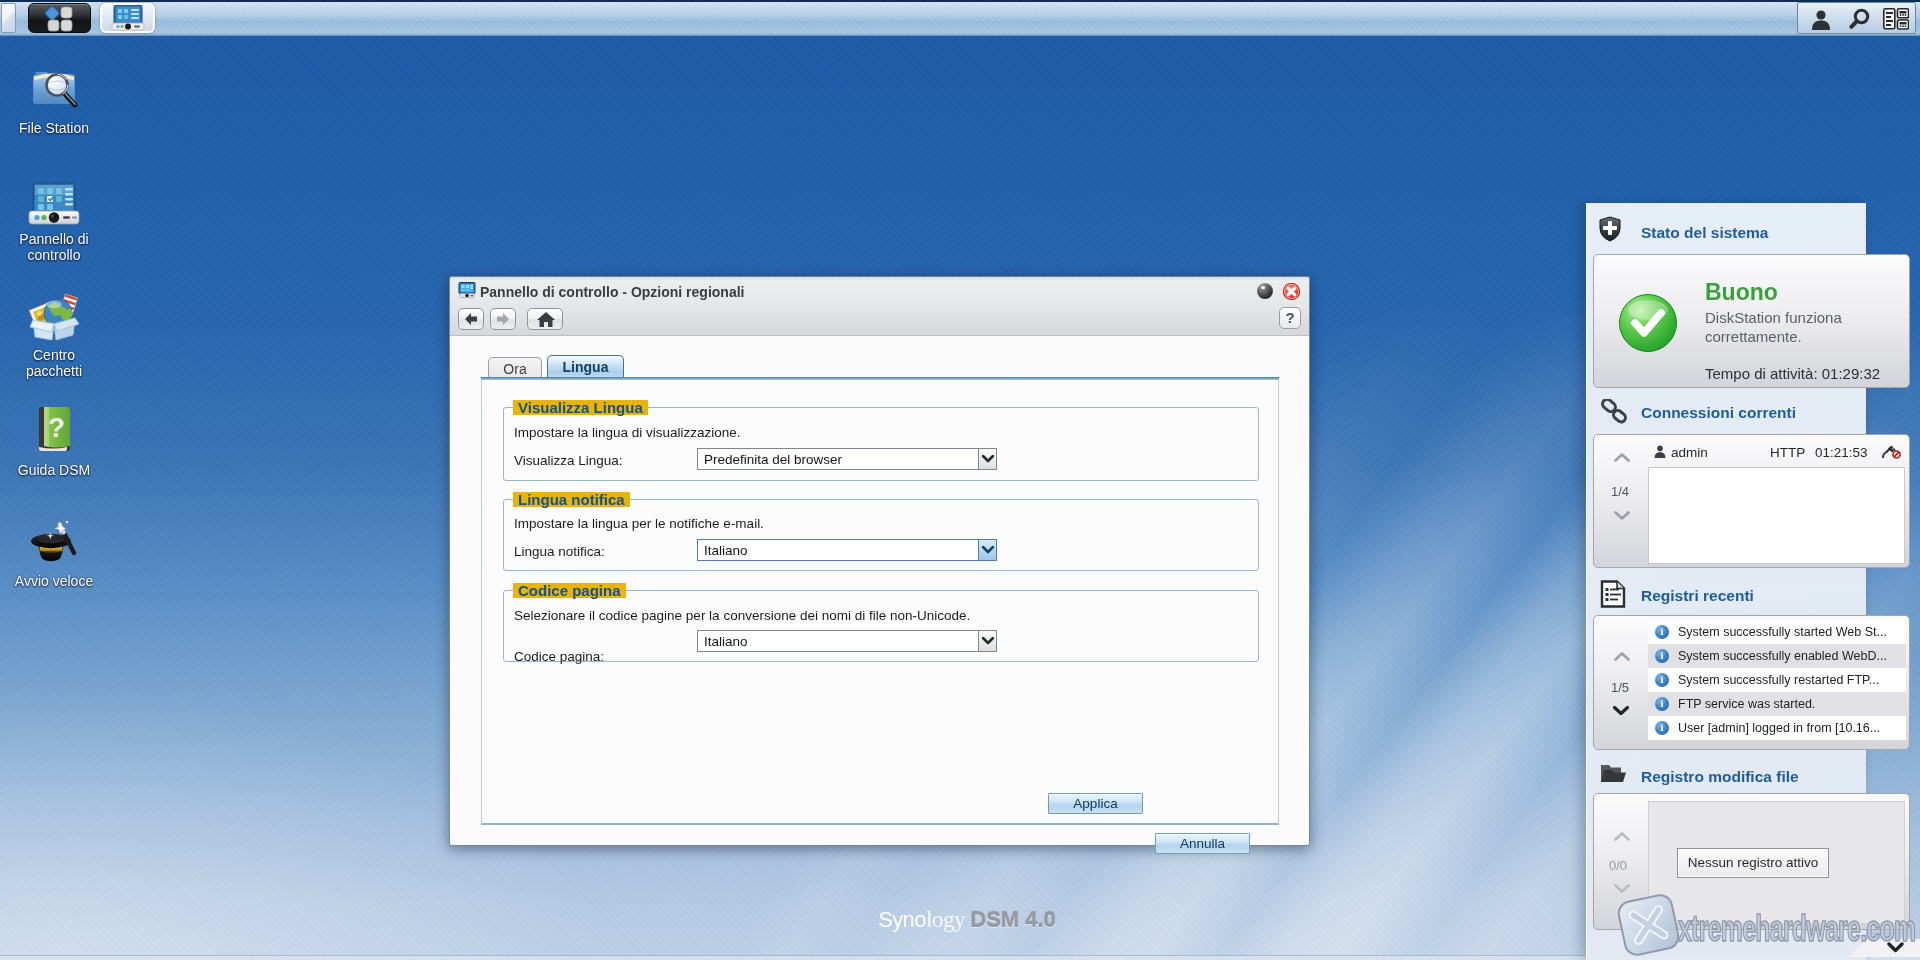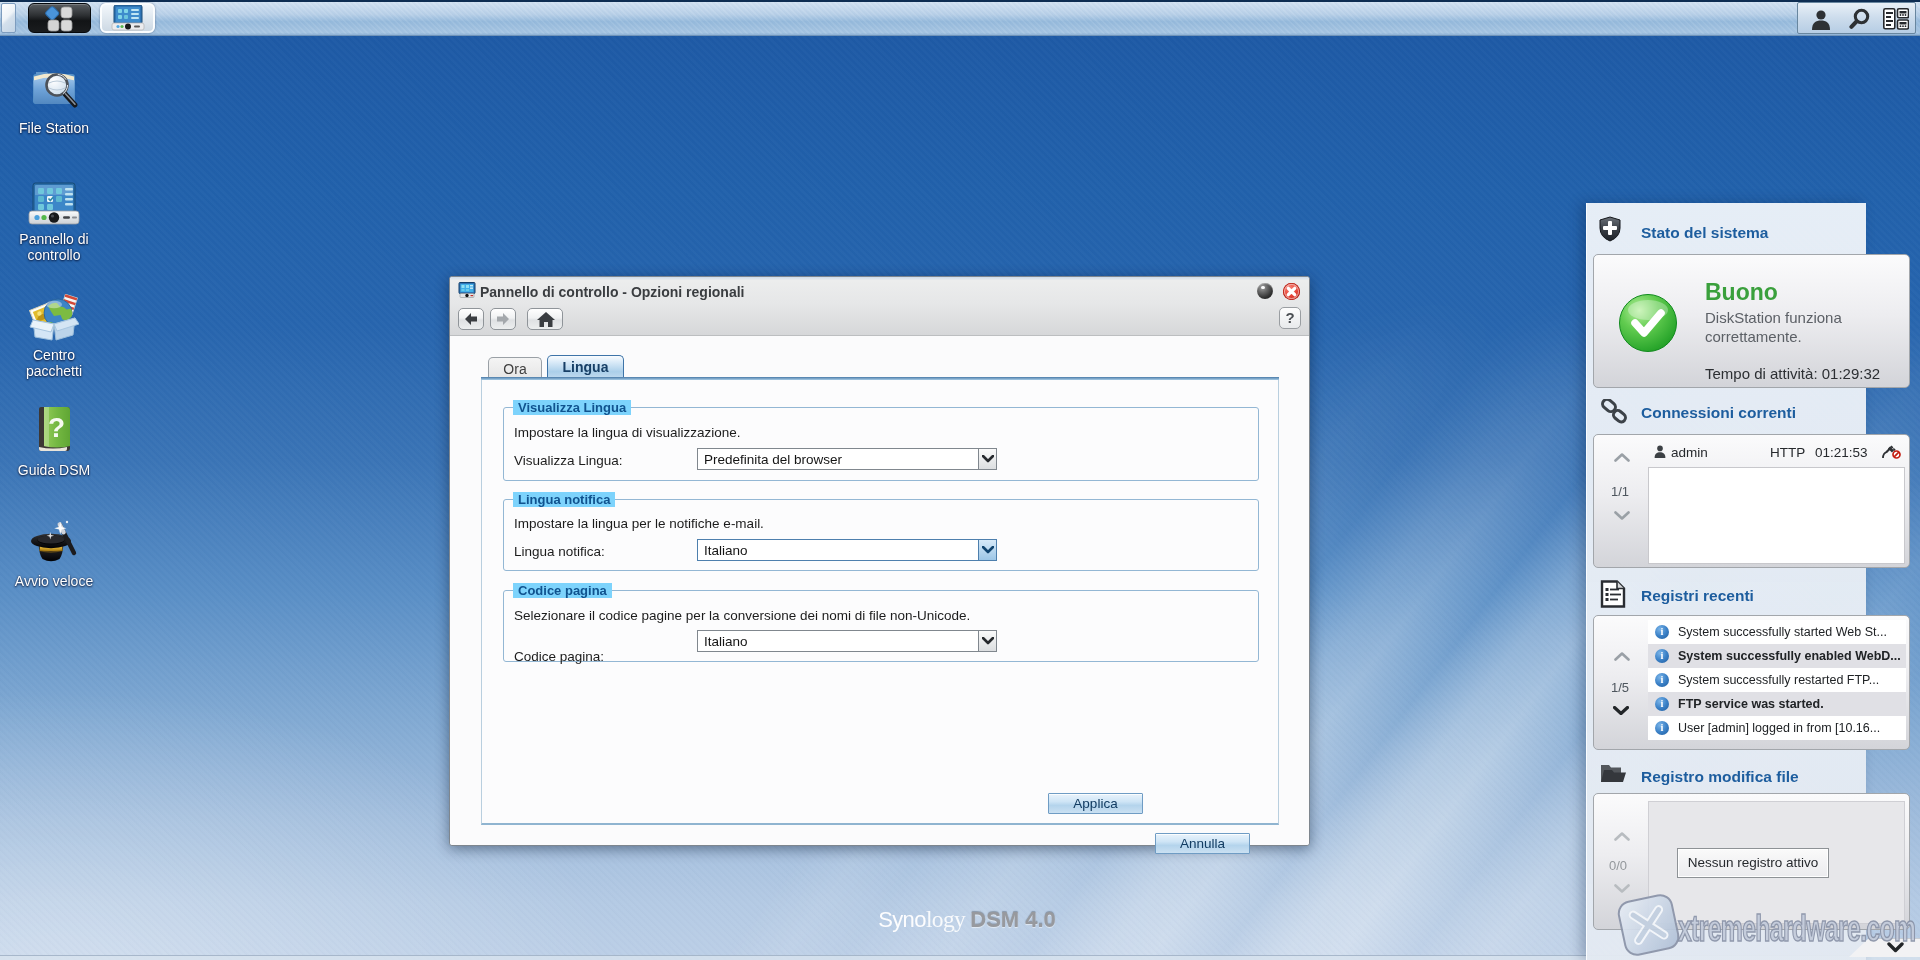--- a/index.html
+++ b/index.html
@@ -51,21 +51,21 @@
  background:radial-gradient(circle at 40% 32%, #f9867a 0%, #e8473a 45%, #c92418 80%, #a81408 100%);box-shadow:inset 0 0 0 1px #b42015;}
 #wincontent{position:absolute;left:0;top:60px;width:859px;height:508px;background:#fbfbfc;border-radius:0 0 3px 3px;}
 
 .tab{position:absolute;font-size:14px;}
 #tabora{left:38px;top:80px;width:54px;height:20px;background:linear-gradient(to bottom,#f4f4f4,#e7e7e7);border:1px solid #9aa0a6;border-bottom:none;border-radius:5px 5px 0 0;color:#3f3f3f;text-align:center;line-height:22px;}
 #tablingua{left:97px;top:78px;width:77px;height:22px;background:linear-gradient(to bottom,#fafcfe 0%,#d9eaf8 30%,#abcfea 75%,#bcd8ee 100%);border:1px solid #3e74a8;border-bottom:none;border-radius:5px 5px 0 0;color:#173f66;font-weight:bold;text-align:center;line-height:23px;}
 #tabline{position:absolute;left:31px;top:100px;width:798px;height:3px;background:linear-gradient(to bottom,#4a7aa8,#a7cce6);}
 #tabpanel{position:absolute;left:31px;top:103px;width:798px;height:445px;background:#fcfcfd;border-left:1px solid #b9cfdf;border-right:1px solid #b9cfdf;border-bottom:2px solid #8fb4d0;}
 
 .gb{position:absolute;left:53px;width:756px;border:1px solid #93b7d4;border-radius:3px;}
-.gb .lg{position:absolute;top:-8px;left:9px;background:#7dd3fc;padding:0 5px;font-size:13px;font-weight:bold;color:#10538f;line-height:15px;}
+.gb .lg{position:absolute;top:-8px;left:9px;background:#eab308;padding:0 5px;font-size:15px;font-weight:bold;color:#10538f;line-height:15px;}
 .txt13{position:absolute;font-size:13.5px;color:#1c1c1c;}
 
 .combo{position:absolute;width:300px;height:22px;background:#fff;border:1px solid #80878e;}
 .combo .ct{position:absolute;left:6px;top:3px;font-size:13.5px;color:#141414;}
 .combo .cb{position:absolute;right:0;top:0;width:18px;height:20px;border-left:1px solid #80878e;background:linear-gradient(to bottom,#fafafa,#dcdee0);}
 .combo.focus{border-color:#4d7fad;}
 .combo.focus .cb{border-left-color:#4d7fad;background:linear-gradient(to bottom,#d6e9f8,#9dc6e6);}
 
 .pill{position:absolute;width:95px;height:21px;border:1px solid #6f9cc4;border-radius:1px;
  background:linear-gradient(to bottom,#e9f3fb 0%,#cfe5f6 40%,#b4d4ec 60%,#cae0f2 100%);
@@ -73,21 +73,21 @@
 
 #panel{position:absolute;left:1586px;top:203px;width:280px;height:757px;
  background:linear-gradient(to bottom,rgba(238,243,249,.96) 0%,rgba(228,234,242,.94) 100%);
  border-left:1px solid rgba(252,254,255,.95);box-shadow:-5px 0 12px rgba(5,25,60,.28);}
 .phead{position:absolute;left:54px;font-size:15.5px;font-weight:bold;color:#1d5d9e;}
 .pbox{position:absolute;left:6px;width:317px;border:1px solid #a2a6ab;border-radius:5px;
  background:linear-gradient(to bottom,#fbfbfc 0%,#ededf0 45%,#d3d4d9 100%);}
 .chev{position:absolute;width:16px;height:9px;}
 .pnum{position:absolute;font-size:13px;color:#4e565e;}
 .lrow{position:absolute;left:54px;width:258px;height:24px;background:#fff;font-size:12.5px;color:#202326;line-height:24px;padding-left:30px;}
-.lrow.g{background:#e0e0e5;font-weight:bold;}
+.lrow.g{background:#e0e0e5;}
 .lrow:before{content:"";position:absolute;left:7px;top:5px;width:14px;height:14px;border-radius:50%;
  background:radial-gradient(circle at 35% 30%, #7ab4e8 0%, #3c82c8 50%, #1c5a9c 100%);}
 .lrow:after{content:"i";position:absolute;left:7px;top:0;width:14px;height:24px;color:#fff;font-size:10.5px;font-weight:bold;font-family:"Liberation Serif",serif;text-align:center;line-height:23px;}
 #nrbtn{position:absolute;left:83px;top:54px;width:152px;height:30px;background:linear-gradient(to bottom,#fafafa,#ebebee);border:1px solid #8e9296;box-shadow:inset 0 0 0 1px #fff;font-size:13.5px;color:#26292d;text-align:center;line-height:28px;}
 #collapsetab{position:absolute;left:262px;top:735px;width:72px;height:19px;background:#f2f2f4;
  clip-path:polygon(20px 0,100% 0,100% 100%,0 100%);box-shadow:inset 0 1px 0 #c8ccd2;}
 #brand{position:absolute;left:7px;top:906px;width:1920px;text-align:center;white-space:nowrap;}
 #brand span{display:inline-block;}
 #b1{font-size:22px;font-weight:normal;color:#fdfdfe;letter-spacing:-0.6px;}
 #b2{font-family:"Liberation Serif",serif;font-size:23.5px;color:#f8fafc;letter-spacing:-0.6px;}
@@ -445,21 +445,21 @@
    <path d="M5 9 l-1.5 -1.5 l5 -5 l1.5 1.5 z" fill="#2e3134"></path>
    <path d="M9 2.2 l1.8 1.8 M11.3 4.5 l1.8 1.8" stroke="#2e3134" stroke-width="1.7"></path>
    <path d="M7 3.5 l4 4" stroke="#2e3134" stroke-width="3"></path>
    <circle cx="14.5" cy="10.5" r="3.5" fill="#fff" stroke="#c41e12" stroke-width="1.7"></circle>
    <line x1="12.2" y1="12.8" x2="16.8" y2="8.2" stroke="#c41e12" stroke-width="1.7"></line>
   </svg>
   <div style="position:absolute;left:54px;top:32px;width:257px;height:97px;background:#fff;border:1px solid #c8c8cc;"></div>
   <svg class="chev" style="left:20px;top:18px;" viewBox="0 0 16 9">
           <path d="M1.5 7.5 L8 1.5 L14.5 7.5" stroke="#9aa0a6" stroke-width="2.6" fill="none" stroke-linecap="round" stroke-linejoin="round"></path>
         </svg>
-  <div class="pnum" style="left:17px;top:49px;">1/1</div>
+  <div class="pnum" style="left:17px;top:49px;">1/4</div>
   <svg class="chev" style="left:20px;top:76px;" viewBox="0 0 16 9">
           <path d="M1.5 1.5 L8 7.5 L14.5 1.5" stroke="#9aa0a6" stroke-width="2.6" fill="none" stroke-linecap="round" stroke-linejoin="round"></path>
         </svg>
  </div>
 
  <svg width="26" height="28" viewBox="0 0 26 28" style="position:absolute;left:13px;top:377px;">
   <path d="M2 1.5 L17 1.5 L24 8.5 L24 26.5 L2 26.5 Z" fill="#fff" stroke="#2a2d32" stroke-width="2.4"></path>
   <path d="M17 1.5 L17 8.5 L24 8.5" fill="#d8dadc" stroke="#2a2d32" stroke-width="1.6"></path>
   <rect x="5.5" y="8" width="3" height="3" fill="#2a2d32"></rect>
         <rect x="10" y="8.6" width="9" height="1.8" fill="#2a2d32"></rect>

